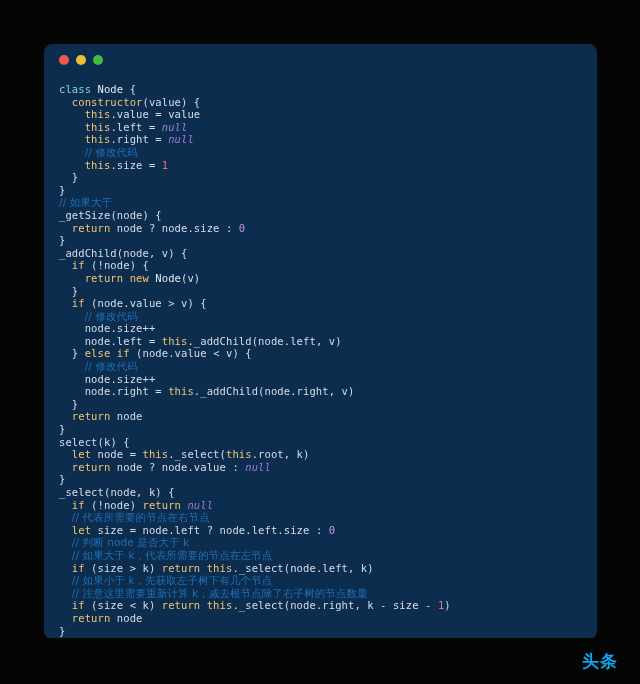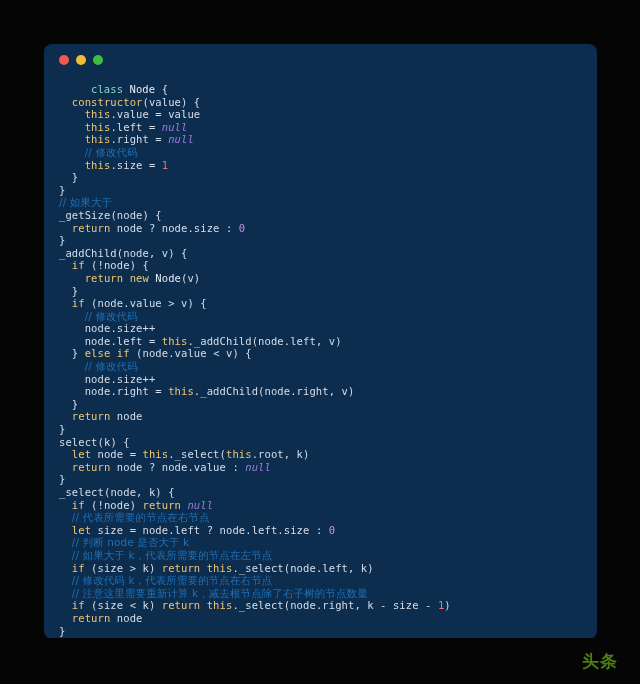--- a/index.html
+++ b/index.html
@@ -58,21 +58,21 @@
     font-family: "DejaVu Sans Mono", "Liberation Mono", monospace;
     font-size: 10.5px;
     line-height: 12.6px;
     color: #d6deeb;
     white-space: pre;
     letter-spacing: 0.1px;
   }
 
   
   .t-kw    { color: #f0c674; }            
-  .t-cls   { color: #7fdbca; margin-left: 32px; }            
+  .t-cls   { color: #7fdbca; }            
   .t-name  { color: #e5ebf3; }            
   .t-plain { color: #d6deeb; }            
   .t-null  { color: #9f7be1; font-style: italic; }            
   .t-num   { color: #c792ea; }            
   .t-num2  { color: #f07178; }            
   .t-cmt   { color: #1e6fb8; }            
   .cn      { font-family: "DejaVu Sans", "Liberation Sans", sans-serif; }
 
   
   .footer {
@@ -84,21 +84,21 @@
     display: flex;
     align-items: center;
     justify-content: flex-end;
     padding-right: 22px;
     background: #050505;
   }
   .wm {
     display: flex;
     align-items: baseline;
     gap: 18px;
-    color: #4d7c0f;
+    color: #0ea5e9;
     font-family: "DejaVu Sans", "Liberation Sans", sans-serif;
     flex-direction: column;
   }
   .wm-brand {
     font-size: 17px;
     font-weight: bold;
     letter-spacing: 1px;
   }
   .wm-handle {
     font-size: 16px;
@@ -151,21 +151,21 @@
   <span class="t-kw">let</span> <span class="t-plain">node</span> <span class="t-plain">=</span> <span class="t-kw">this</span><span class="t-plain">.</span><span class="t-plain">_select</span><span class="t-plain">(</span><span class="t-kw">this</span><span class="t-plain">.</span><span class="t-plain">root</span><span class="t-plain">,</span> <span class="t-plain">k</span><span class="t-plain">)</span>
   <span class="t-kw">return</span> <span class="t-plain">node</span> <span class="t-plain">?</span> <span class="t-plain">node</span><span class="t-plain">.</span><span class="t-plain">value</span> <span class="t-plain">:</span> <span class="t-null">null</span>
 <span class="t-plain">}</span>
 <span class="t-plain">_select</span><span class="t-plain">(</span><span class="t-plain">node</span><span class="t-plain">,</span> <span class="t-plain">k</span><span class="t-plain">)</span> <span class="t-plain">{</span>
   <span class="t-kw">if</span> <span class="t-plain">(!</span><span class="t-plain">node</span><span class="t-plain">)</span> <span class="t-kw">return</span> <span class="t-null">null</span>
   <span class="t-cmt cn">// 代表所需要的节点在右节点</span>
   <span class="t-kw">let</span> <span class="t-plain">size</span> <span class="t-plain">=</span> <span class="t-plain">node</span><span class="t-plain">.</span><span class="t-plain">left</span> <span class="t-plain">?</span> <span class="t-plain">node</span><span class="t-plain">.</span><span class="t-plain">left</span><span class="t-plain">.</span><span class="t-plain">size</span> <span class="t-plain">:</span> <span class="t-num">0</span>
   <span class="t-cmt cn">// 判断 node 是否大于 k</span>
   <span class="t-cmt cn">// 如果大于 k，代表所需要的节点在左节点</span>
   <span class="t-kw">if</span> <span class="t-plain">(</span><span class="t-plain">size</span> <span class="t-plain">&gt;</span> <span class="t-plain">k</span><span class="t-plain">)</span> <span class="t-kw">return</span> <span class="t-kw">this</span><span class="t-plain">.</span><span class="t-plain">_select</span><span class="t-plain">(</span><span class="t-plain">node</span><span class="t-plain">.</span><span class="t-plain">left</span><span class="t-plain">,</span> <span class="t-plain">k</span><span class="t-plain">)</span>
-  <span class="t-cmt cn">// 修改代码 k，代表所需要的节点在右节点</span>
+  <span class="t-cmt cn">// 如果小于 k，先获取左子树下有几个节点</span>
   <span class="t-cmt cn">// 注意这里需要重新计算 k，减去根节点除了右子树的节点数量</span>
   <span class="t-kw">if</span> <span class="t-plain">(</span><span class="t-plain">size</span> <span class="t-plain">&lt;</span> <span class="t-plain">k</span><span class="t-plain">)</span> <span class="t-kw">return</span> <span class="t-kw">this</span><span class="t-plain">.</span><span class="t-plain">_select</span><span class="t-plain">(</span><span class="t-plain">node</span><span class="t-plain">.</span><span class="t-plain">right</span><span class="t-plain">,</span> <span class="t-plain">k</span> <span class="t-plain">-</span> <span class="t-plain">size</span> <span class="t-plain">-</span> <span class="t-num2">1</span><span class="t-plain">)</span>
   <span class="t-kw">return</span> <span class="t-plain">node</span>
 <span class="t-plain">}</span></code></pre>
     </div>
 
   </div>
 
   <div class="footer">
     <div class="wm">

